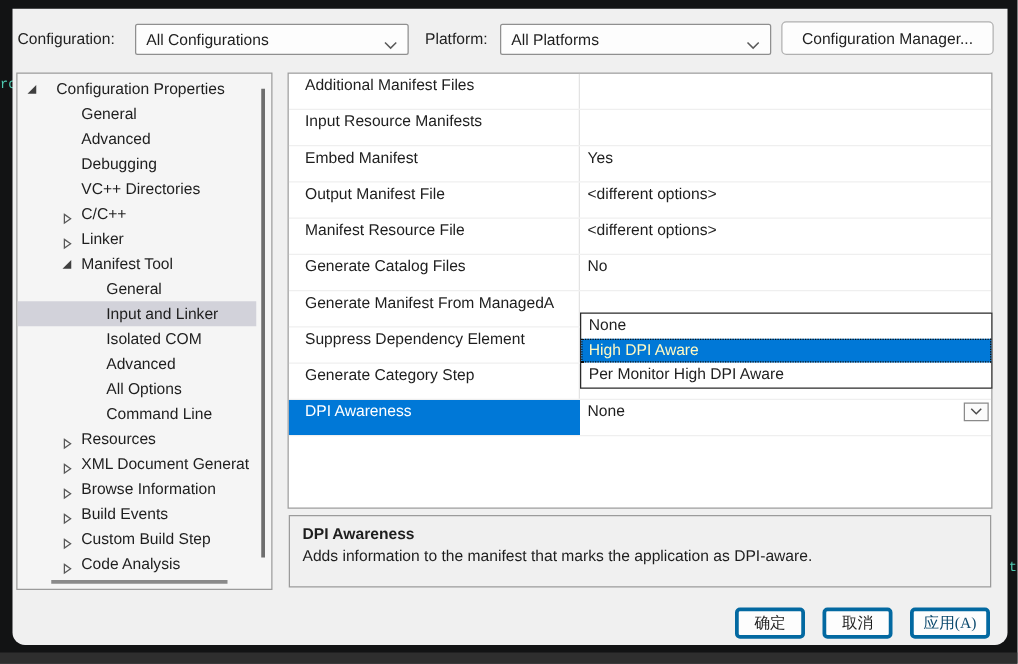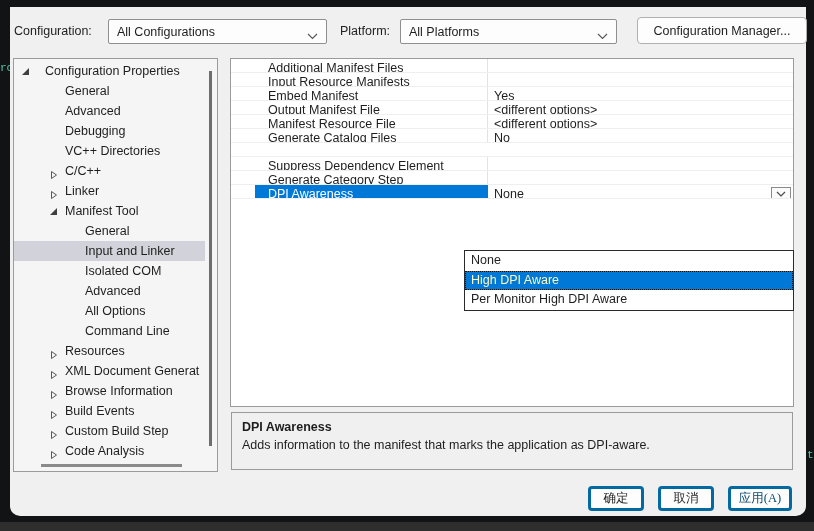--- a/index.html
+++ b/index.html
@@ -27,21 +27,21 @@
     position:absolute; top:12px; height:25px; background:#fdfdfd;
     border:1px solid #8f8f8f; border-radius:2px;
     display:flex; align-items:center; padding-left:8px; cursor:default;
   }
   .combo-config { left:98px; width:219px; }
   .combo-platform { left:390px; width:217px; }
   .combo .chev { position:absolute; right:8px; top:9px; }
   .btn-cfgmgr {
     position:absolute; left:615px; top:10px; width:170px; height:27px;
     background:#fdfdfd; border:1px solid #b0b0b0; border-radius:4px;
-    display:flex; align-items:center; justify-content:center;margin-left:12px;
+    display:flex; align-items:center; justify-content:center;
   }
 
   
   .tree {
     position:absolute; left:3px; top:51px; width:205px; height:414px;
     background:#f5f5f5; border:1px solid #9b9b9b; overflow:hidden;
   }
   .trow { position:relative; height:20px; line-height:20px; margin-right:12px; white-space:nowrap; cursor:default; }
   .trow.l0 { padding-left:31px; }
   .trow.l1 { padding-left:51px; }
@@ -56,21 +56,21 @@
   .arr-col { position:absolute; top:5px; }
   .l1 > .arr-col { left:36px; }
   .vscroll { position:absolute; left:195px; top:12px; width:3px; height:375px; background:#6e6e6e; }
   .hscroll { position:absolute; left:27px; top:405px; width:141px; height:3px; background:#8a8a8a; }
 
   
   .grid {
     position:absolute; left:220px; top:51px; width:564px; height:349px;
     background:#ffffff; border:1px solid #9b9b9b; overflow:hidden;
   }
-  .grow { display:flex; height:14px; line-height:18.3px; border-bottom:1px solid #efefef;padding-left:24px; }
+  .grow { display:flex; height:29px; line-height:18.3px; border-bottom:1px solid #efefef; }
   .gname {
     width:233px; flex:none; padding-left:13px; border-right:1px solid #e3e3e3;
     white-space:nowrap; overflow:hidden;
   }
   .gval { flex:1; padding-left:6px; position:relative; white-space:nowrap; overflow:hidden; }
   .grow.sel .gname { background:#0078d7; color:#ffffff; border-right-color:#0078d7; }
   .dd-btn {
     position:absolute; right:2px; top:1.5px; width:20px; height:15.5px;
     background:#fbfbfb; border:1px solid #8a8a8a;
     display:flex; align-items:center; justify-content:center;
@@ -223,20 +223,21 @@
       </div>
     <div class="grow">
         <div class="gname">Manifest Resource File</div>
         <div class="gval">&lt;different options&gt;</div>
       </div>
     <div class="grow">
         <div class="gname">Generate Catalog Files</div>
         <div class="gval">No</div>
       </div>
     <div class="grow">
+        <div class="gname">Generate Manifest From ManagedA</div>
         <div class="gval"></div>
       </div>
     <div class="grow">
         <div class="gname">Suppress Dependency Element</div>
         <div class="gval"></div>
       </div>
     <div class="grow">
         <div class="gname">Generate Category Step</div>
         <div class="gval"></div>
       </div>

